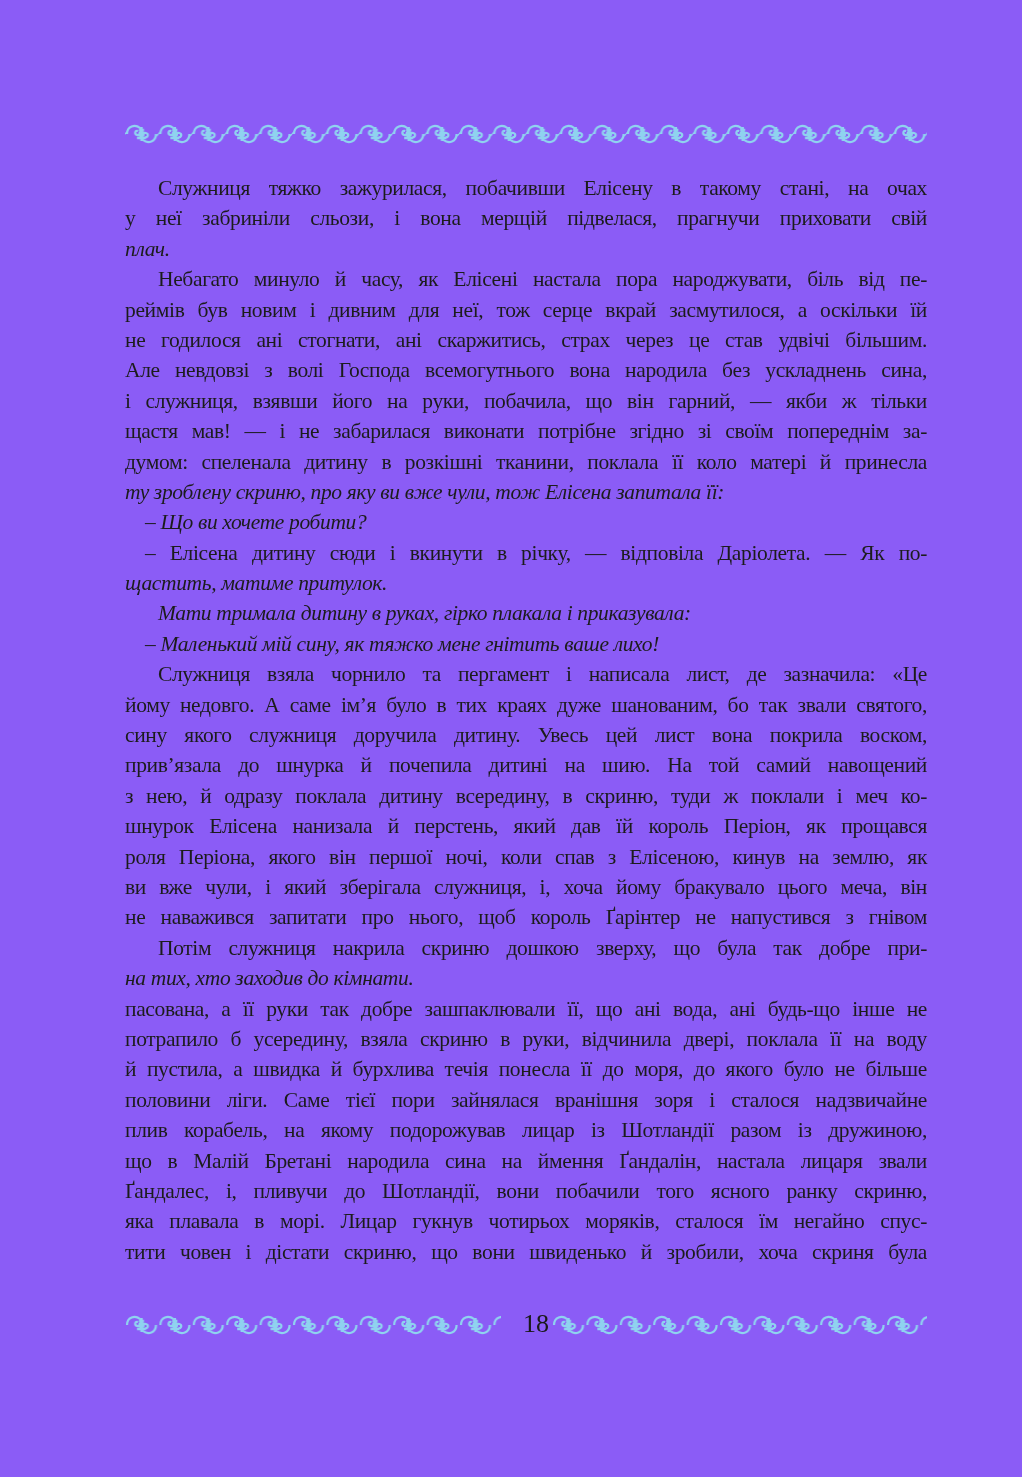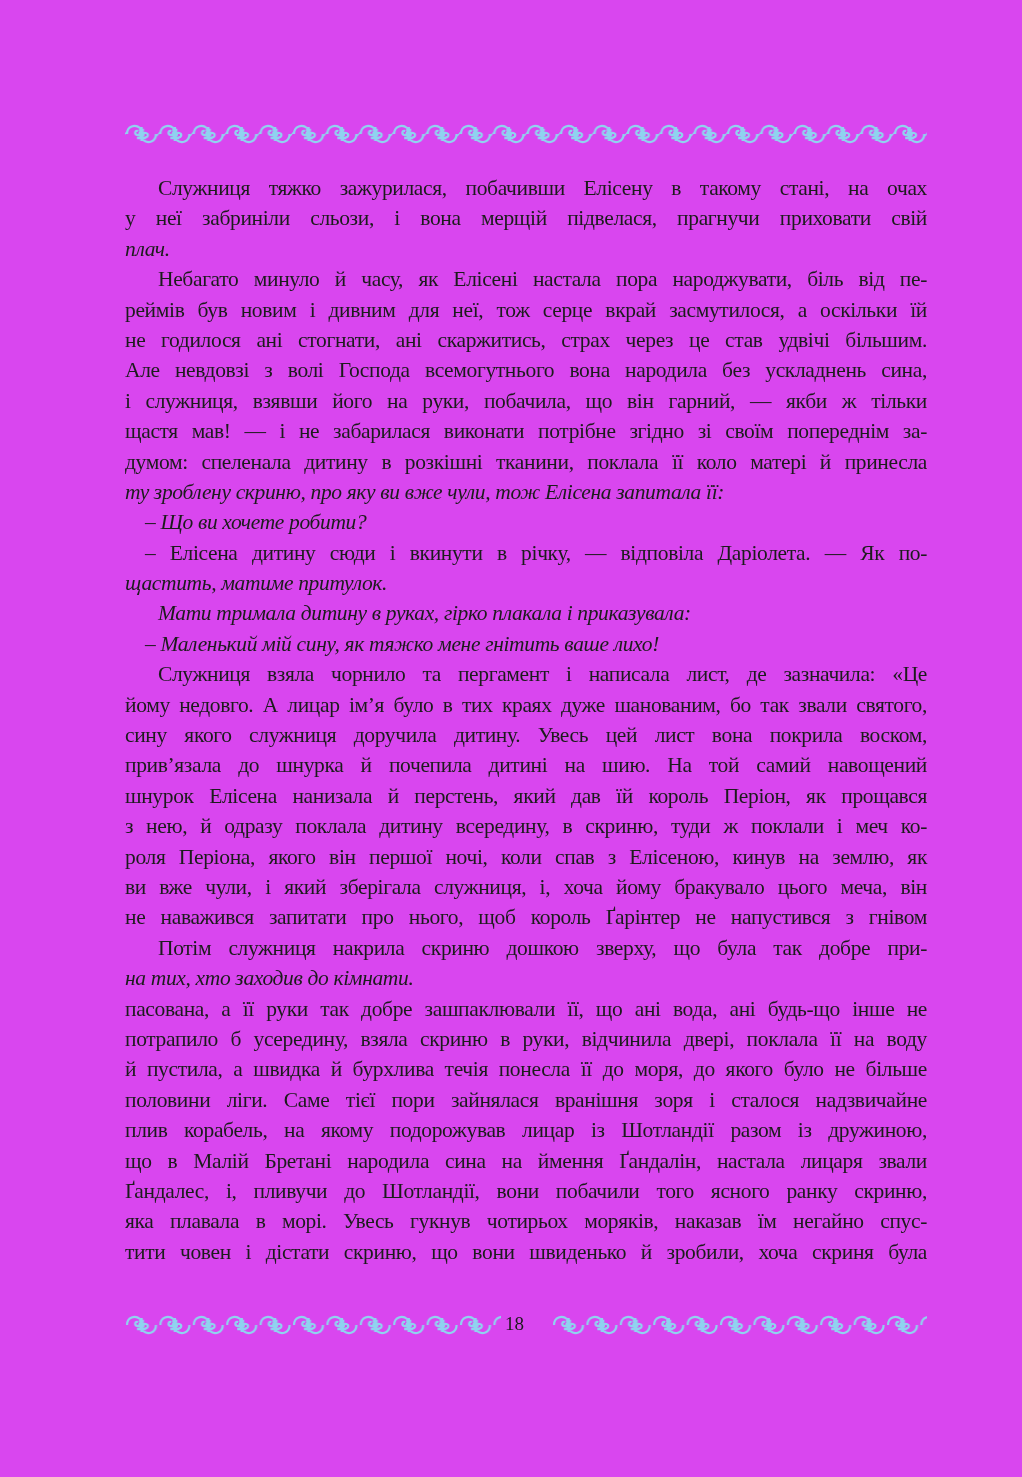--- a/index.html
+++ b/index.html
@@ -1,30 +1,30 @@
 <!DOCTYPE html>
 <html><head>
 <meta charset="utf-8">
 <style>
   html, body { margin: 0; padding: 0; background: #ffffff; }
   body { width: 1022px; height: 1477px; position: relative; overflow: hidden; }
-  .page { position: absolute; left: 0; top: 0; width: 1022px; height: 1477px; background: #d946ef; }
+  .page { position: absolute; left: 0; top: 0; width: 1022px; height: 1477px; background: #8b5cf6; }
   .ornament {
     position: absolute; height: 24px;
     background-repeat: repeat-x;
     background-size: 34px 24px;
   }
   .orn-top { left: 125px; top: 122px; width: 802px; }
   .orn-bottom-left { left: 125px; top: 1313px; width: 376px; }
   .orn-bottom-right { left: 552px; top: 1313px; width: 375px; }
   .orn-svg { position: absolute; left: 0; top: 0; }
   .page-number {
-    position: absolute; left: 505px; top: 1310px; width: 44px; text-align: left;
+    position: absolute; left: 505px; top: 1310px; width: 44px; text-align: right;
     font-family: "Liberation Serif", "DejaVu Serif", serif;
-    font-size: 19px; color: #1a1a1a; line-height: 28px;
+    font-size: 26px; color: #1a1a1a; line-height: 28px;
   }
   .text-block {
     position: absolute; left: 125px; top: 173px; width: 802px;
     font-family: "Liberation Serif", "DejaVu Serif", serif;
     font-size: 21.5px; line-height: 30.4px; color: #1c1c1c;
     letter-spacing: -0.35px;
   }
   .line { display: block; white-space: nowrap; text-align: justify; text-align-last: justify; height: 30.4px; }
   .line.last { text-align-last: left; font-style: italic; }
   .line.indent { padding-left: 33px; }
@@ -68,39 +68,39 @@
     <span class="line dialog last">– Що ви хочете робити?</span>
 
     <span class="line dialog">– Елісена дитину сюди і вкинути в річку, — відповіла Даріолета. — Як по-</span>
     <span class="line last">щастить, матиме притулок.</span>
 
     <span class="line indent last">Мати тримала дитину в руках, гірко плакала і приказувала:</span>
 
     <span class="line dialog last">– Маленький мій сину, як тяжко мене гнітить ваше лихо!</span>
 
     <span class="line indent">Служниця взяла чорнило та пергамент і написала лист, де зазначила: «Це</span>
-    <span class="line">йому недовго. А лицар ім’я було в тих краях дуже шанованим, бо так звали святого,</span>
+    <span class="line">йому недовго. А саме ім’я було в тих краях дуже шанованим, бо так звали святого,</span>
     <span class="line">сину якого служниця доручила дитину. Увесь цей лист вона покрила воском,</span>
     <span class="line">прив’язала до шнурка й почепила дитині на шию. На той самий навощений</span>
+    <span class="line">з нею, й одразу поклала дитину всередину, в скриню, туди ж поклали і меч ко-</span>
     <span class="line">шнурок Елісена нанизала й перстень, який дав їй король Періон, як прощався</span>
-    <span class="line">з нею, й одразу поклала дитину всередину, в скриню, туди ж поклали і меч ко-</span>
     <span class="line">роля Періона, якого він першої ночі, коли спав з Елісеною, кинув на землю, як</span>
     <span class="line">ви вже чули, і який зберігала служниця, і, хоча йому бракувало цього меча, він</span>
     <span class="line">не наважився запитати про нього, щоб король Ґарінтер не напустився з гнівом</span>
     <span class="line indent">Потім служниця накрила скриню дошкою зверху, що була так добре при-</span>
 
     <span class="line last">на тих, хто заходив до кімнати.</span>
     <span class="line">пасована, а її руки так добре зашпаклювали її, що ані вода, ані будь-що інше не</span>
     <span class="line">потрапило б усередину, взяла скриню в руки, відчинила двері, поклала її на воду</span>
     <span class="line">й пустила, а швидка й бурхлива течія понесла її до моря, до якого було не більше</span>
     <span class="line">половини ліги. Саме тієї пори зайнялася вранішня зоря і сталося надзвичайне</span>
     <span class="line">плив корабель, на якому подорожував лицар із Шотландії разом із дружиною,</span>
     <span class="line">що в Малій Бретані народила сина на ймення Ґандалін, настала лицаря звали</span>
     <span class="line">Ґандалес, і, пливучи до Шотландії, вони побачили того ясного ранку скриню,</span>
-    <span class="line">яка плавала в морі. Увесь гукнув чотирьох моряків, наказав їм негайно спус-</span>
+    <span class="line">яка плавала в морі. Лицар гукнув чотирьох моряків, сталося їм негайно спус-</span>
     <span class="line">тити човен і дістати скриню, що вони швиденько й зробили, хоча скриня була</span>
   </div>
 
   <div class="ornament orn-bottom-left">
     <svg class="orn-svg" width="376" height="24" xmlns="http://www.w3.org/2000/svg">
       <defs>
         <pattern id="ornBL" x="0" y="0" width="33.4" height="24" patternUnits="userSpaceOnUse">
           <path d="M2 12 C2 4, 10 2, 15 6 C18 9, 16 14, 12 13 C9 12, 10 8, 13 9" fill="none" stroke="#8fd3ef" stroke-width="2.2"></path>
           <path d="M31 12 C31 20, 23 22, 18 18 C15 15, 17 10, 21 11 C24 12, 23 16, 20 15" fill="none" stroke="#8fd3ef" stroke-width="2.2"></path>
           <path d="M16.5 5 L16.5 19 M12 16 L21 16 M14 8 L19 8" stroke="#8fd3ef" stroke-width="2.4"></path>

